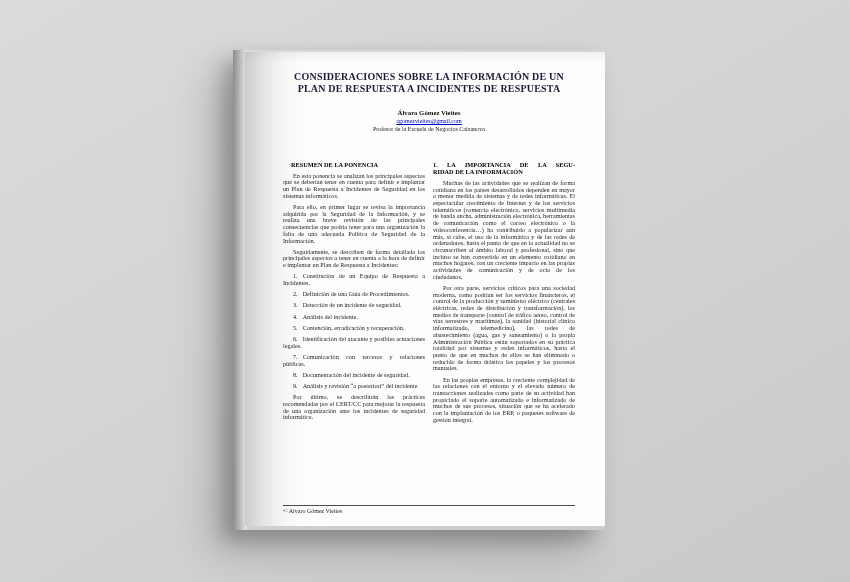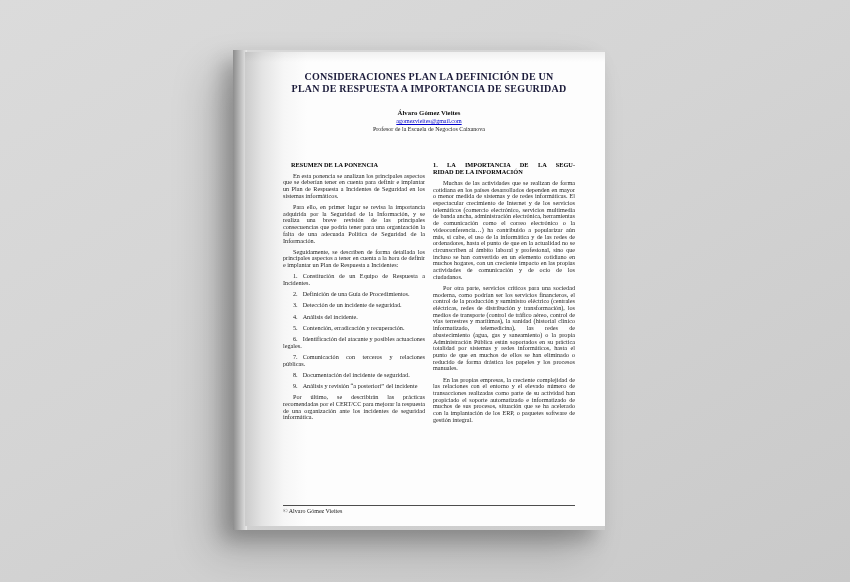--- a/index.html
+++ b/index.html
@@ -137,22 +137,22 @@
 </head>
 <body>
 
 <div class="stage">
   <div class="doc-stack">
     <div class="under-pages"></div>
     <div class="paper">
       <div class="content">
 
         <div class="doc-title">
-          <span>CONSIDERACIONES PLAN LA DEFINICIÓN DE UN</span>
-          <span>PLAN DE RESPUESTA A IMPORTANCIA DE SEGURIDAD</span>
+          <span>CONSIDERACIONES SOBRE LA INFORMACIÓN DE UN</span>
+          <span>PLAN DE RESPUESTA A INCIDENTES DE RESPUESTA</span>
         </div>
 
         <div class="author-block">
           <div class="author-name">Álvaro Gómez Vieites</div>
           <a class="author-email" href="#">agomezvieites@gmail.com</a>
           <span class="author-affil">Profesor de la Escuela de Negocios Caixanova</span>
         </div>
 
         <div class="columns">
 

